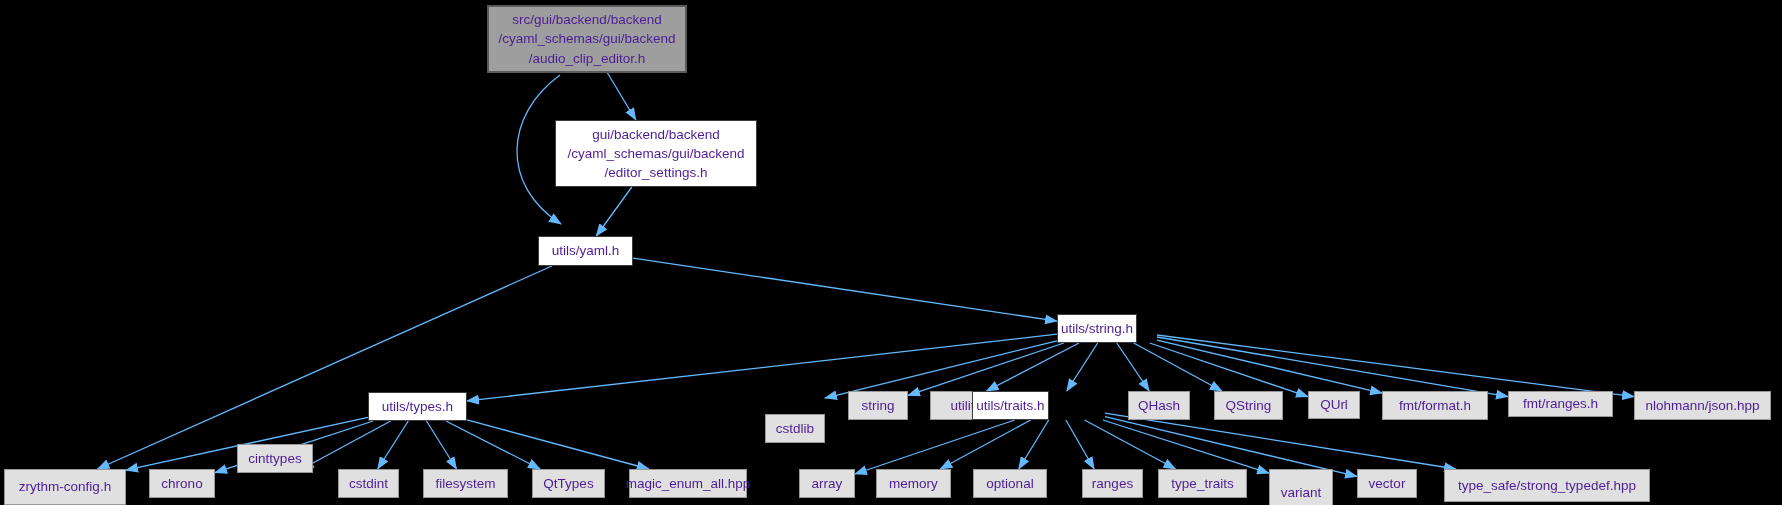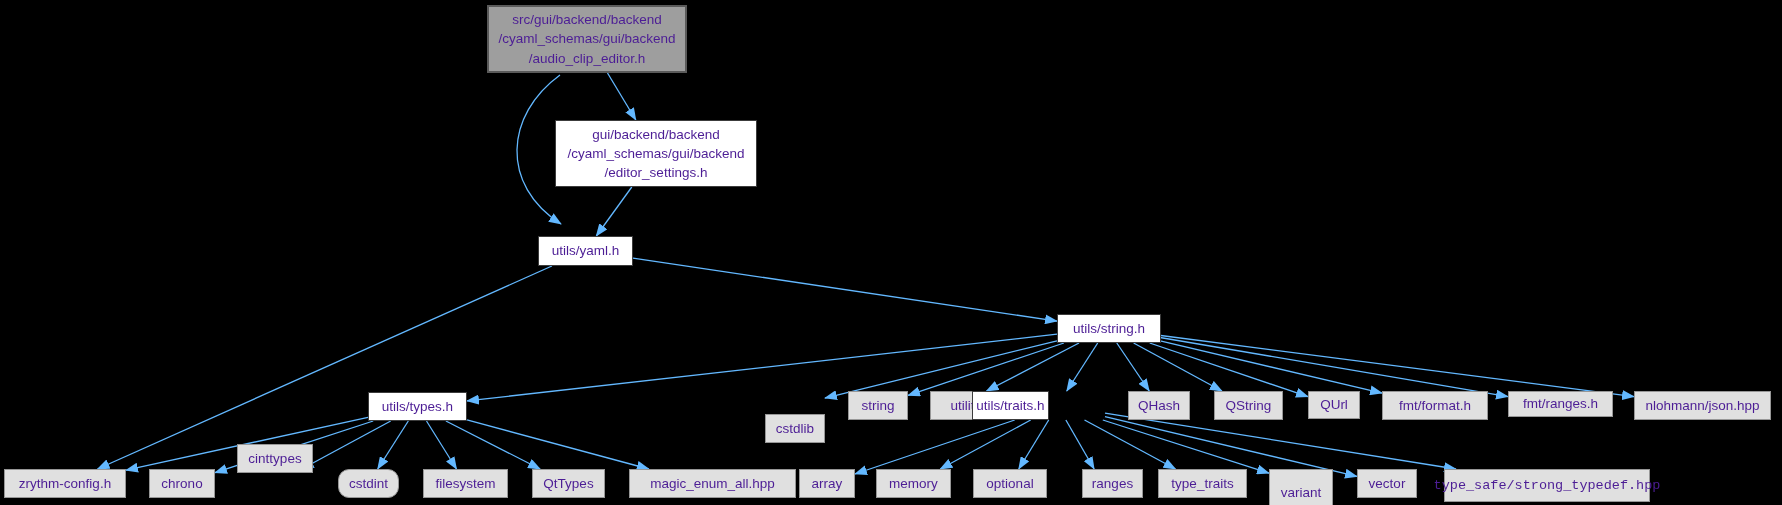--- a/index.html
+++ b/index.html
@@ -58,41 +58,41 @@
       </g>
   </svg>
   <div id="node-layer">
       <div class="node n-main" style="left: 487px; top: 5px; width: 200px; height: 68px;">src/gui/backend/backend
 /cyaml_schemas/gui/backend
 /audio_clip_editor.h</div>
       <div class="node n-internal" style="left: 555px; top: 120px; width: 202px; height: 67px;">gui/backend/backend
 /cyaml_schemas/gui/backend
 /editor_settings.h</div>
       <div class="node n-internal" style="left: 538px; top: 236px; width: 95px; height: 30px;">utils/yaml.h</div>
-      <div class="node n-internal" style="left: 1057px; top: 314px; width: 104px; height: 29px;">utils/string.h</div>
+      <div class="node n-internal" style="left: 1057px; top: 314px; width: 80px; height: 29px;">utils/string.h</div>
       <div class="node n-internal" style="left: 368px; top: 392px; width: 99px; height: 29px;">utils/types.h</div>
       <div class="node n-system" style="left: 765px; top: 414px; width: 60px; height: 29px;">cstdlib</div>
       <div class="node n-system" style="left: 848px; top: 391px; width: 60px; height: 29px;">string</div>
       <div class="node n-system" style="left: 930px; top: 391px; width: 72px; height: 29px;">utility</div>
       <div class="node n-internal" style="left: 972px; top: 391px; width: 77px; height: 29px;">utils/traits.h</div>
       <div class="node n-system" style="left: 1128px; top: 391px; width: 62px; height: 29px;">QHash</div>
       <div class="node n-system" style="left: 1214px; top: 391px; width: 69px; height: 29px;">QString</div>
       <div class="node n-system" style="left: 1308px; top: 391px; width: 52px; height: 28px;">QUrl</div>
       <div class="node n-system" style="left: 1382px; top: 391px; width: 106px; height: 29px;">fmt/format.h</div>
       <div class="node n-system" style="left: 1508px; top: 391px; width: 105px; height: 26px;">fmt/ranges.h</div>
       <div class="node n-system" style="left: 1634px; top: 391px; width: 137px; height: 29px;">nlohmann/json.hpp</div>
-      <div class="node n-system" style="left: 4px; top: 469px; width: 122px; height: 29px;">zrythm-config.h</div>
+      <div class="node n-system" style="left: 4px; top: 469px; width: 122px; height: 36px;">zrythm-config.h</div>
       <div class="node n-system" style="left: 149px; top: 469px; width: 66px; height: 29px;">chrono</div>
       <div class="node n-system" style="left: 237px; top: 444px; width: 76px; height: 29px;">cinttypes</div>
-      <div class="node n-system" style="left: 338px; top: 469px; width: 61px; height: 29px; border-radius: 11px;">cstdint</div>
+      <div class="node n-system" style="left: 338px; top: 469px; width: 61px; height: 29px;">cstdint</div>
       <div class="node n-system" style="left: 423px; top: 469px; width: 85px; height: 29px;">filesystem</div>
       <div class="node n-system" style="left: 532px; top: 469px; width: 73px; height: 29px;">QtTypes</div>
-      <div class="node n-system" style="left: 629px; top: 469px; width: 167px; height: 29px;">magic_enum_all.hpp</div>
+      <div class="node n-system" style="left: 629px; top: 469px; width: 118px; height: 29px;">magic_enum_all.hpp</div>
       <div class="node n-system" style="left: 799px; top: 469px; width: 56px; height: 29px;">array</div>
       <div class="node n-system" style="left: 876px; top: 469px; width: 75px; height: 29px;">memory</div>
       <div class="node n-system" style="left: 973px; top: 469px; width: 74px; height: 29px;">optional</div>
       <div class="node n-system" style="left: 1072px; top: 469px; width: 61px; height: 29px; margin-left: 10px;">ranges</div>
       <div class="node n-system" style="left: 1158px; top: 469px; width: 89px; height: 29px;">type_traits</div>
       <div class="node n-system" style="left: 1269px; top: 469px; width: 64px; height: 47px;">variant</div>
       <div class="node n-system" style="left: 1357px; top: 469px; width: 60px; height: 29px;">vector</div>
-      <div class="node n-system" style="left: 1444px; top: 469px; width: 206px; height: 33px; font-family: Liberation Mono, monospace;">type_safe/strong_typedef.hpp</div>
+      <div class="node n-system" style="left: 1444px; top: 469px; width: 206px; height: 33px;">type_safe/strong_typedef.hpp</div>
     </div>
 </div>
 
 </body></html>

